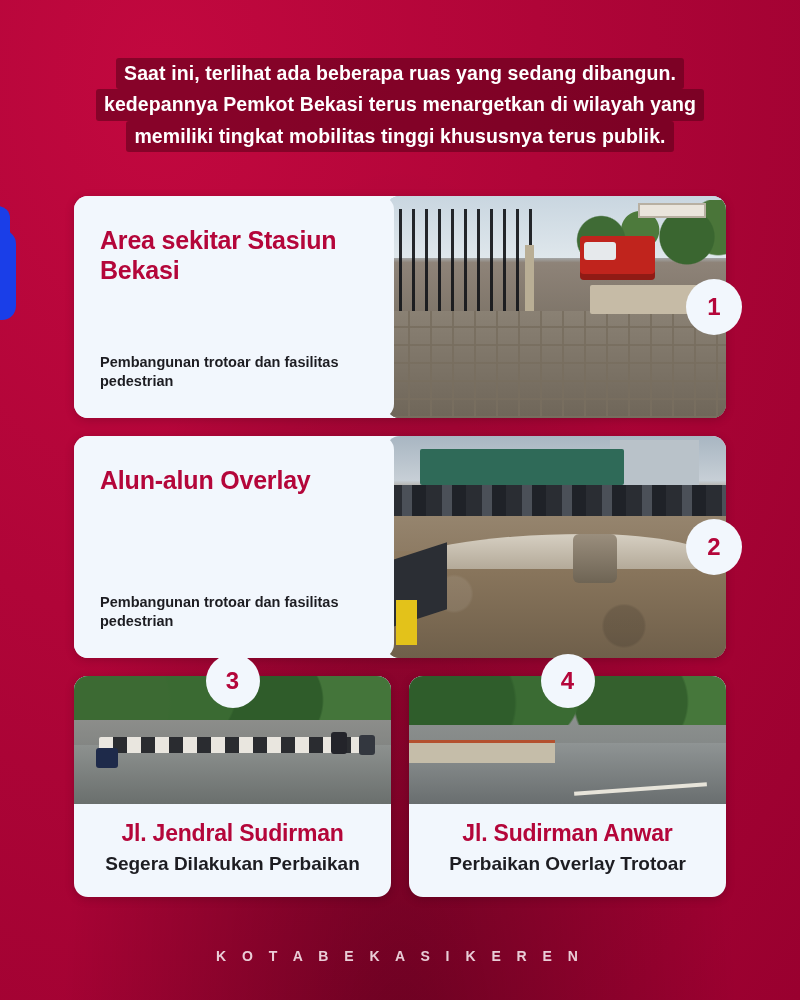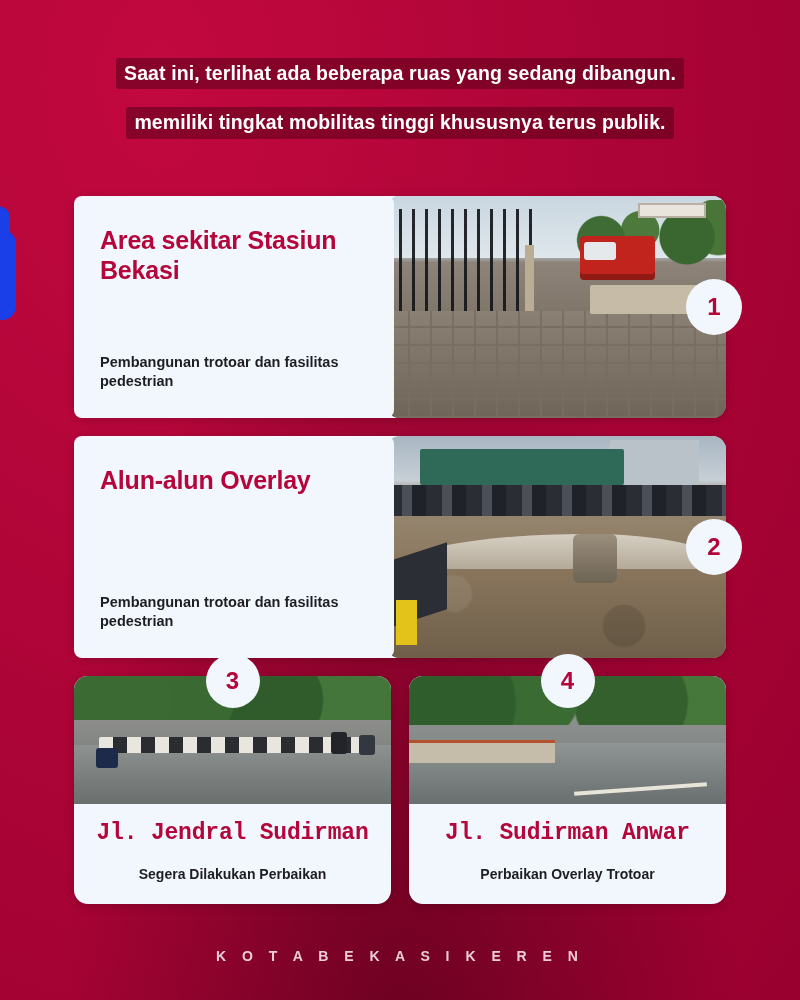--- a/index.html
+++ b/index.html
@@ -78,21 +78,21 @@
     border-radius: 14px;
     overflow: visible;
     margin-bottom: 18px;
     box-shadow: 0 2px 10px rgba(0,0,0,0.18);
   }
   .card-text {
     position: relative;
     z-index: 3;
     width: 320px;
     background: #f2f7fd;
-    border-radius: 8px;
+    border-radius: 14px;
     padding: 30px 24px 26px 26px;
     display: flex;
     flex-direction: column;
     justify-content: space-between;
   }
   .card-1 .card-text { height: 222px; }
   .card-2 .card-text { height: 222px; }
   .card-title {
     color: #b4063a;
     font-size: 25px;
@@ -159,27 +159,26 @@
   }
   .small-text {
     padding: 16px 12px 6px;
     text-align: center;
   }
   .small-title {
     color: #b4063a;
     font-size: 23px;
     font-weight: 700;
     letter-spacing: -0.2px;
-    font-family: Liberation Mono, monospace;
   }
   .small-sub {
     color: #1d1d22;
-    font-size: 14px;
-    font-weight: 700;
-    margin-top: 20px;
+    font-size: 19px;
+    font-weight: 700;
+    margin-top: 6px;
   }
 
   .footer {
     position: absolute;
     bottom: 36px; left: 0; right: 0;
     text-align: center;
     color: #f3dfe6;
     font-size: 14px;
     font-weight: 700;
     letter-spacing: 6px;
@@ -259,21 +258,21 @@
 </style>
 </head>
 <body>
 
 <div id="poster">
 
   <div class="blue-shape"></div>
 
   <div class="headline">
     <div class="line">Saat ini, terlihat ada beberapa ruas yang sedang dibangun.</div><br>
-    <br>
+    <div class="line">kedepannya Pemkot Bekasi terus menargetkan di wilayah yang</div><br>
     <div class="line">memiliki tingkat mobilitas tinggi khususnya terus publik.</div>
   </div>
 
   <div class="cards">
 
     <div class="card card-1">
       <div class="card-photo">
         <div class="ph p1">
           <div class="sky"></div>
           <div class="trees"></div>

